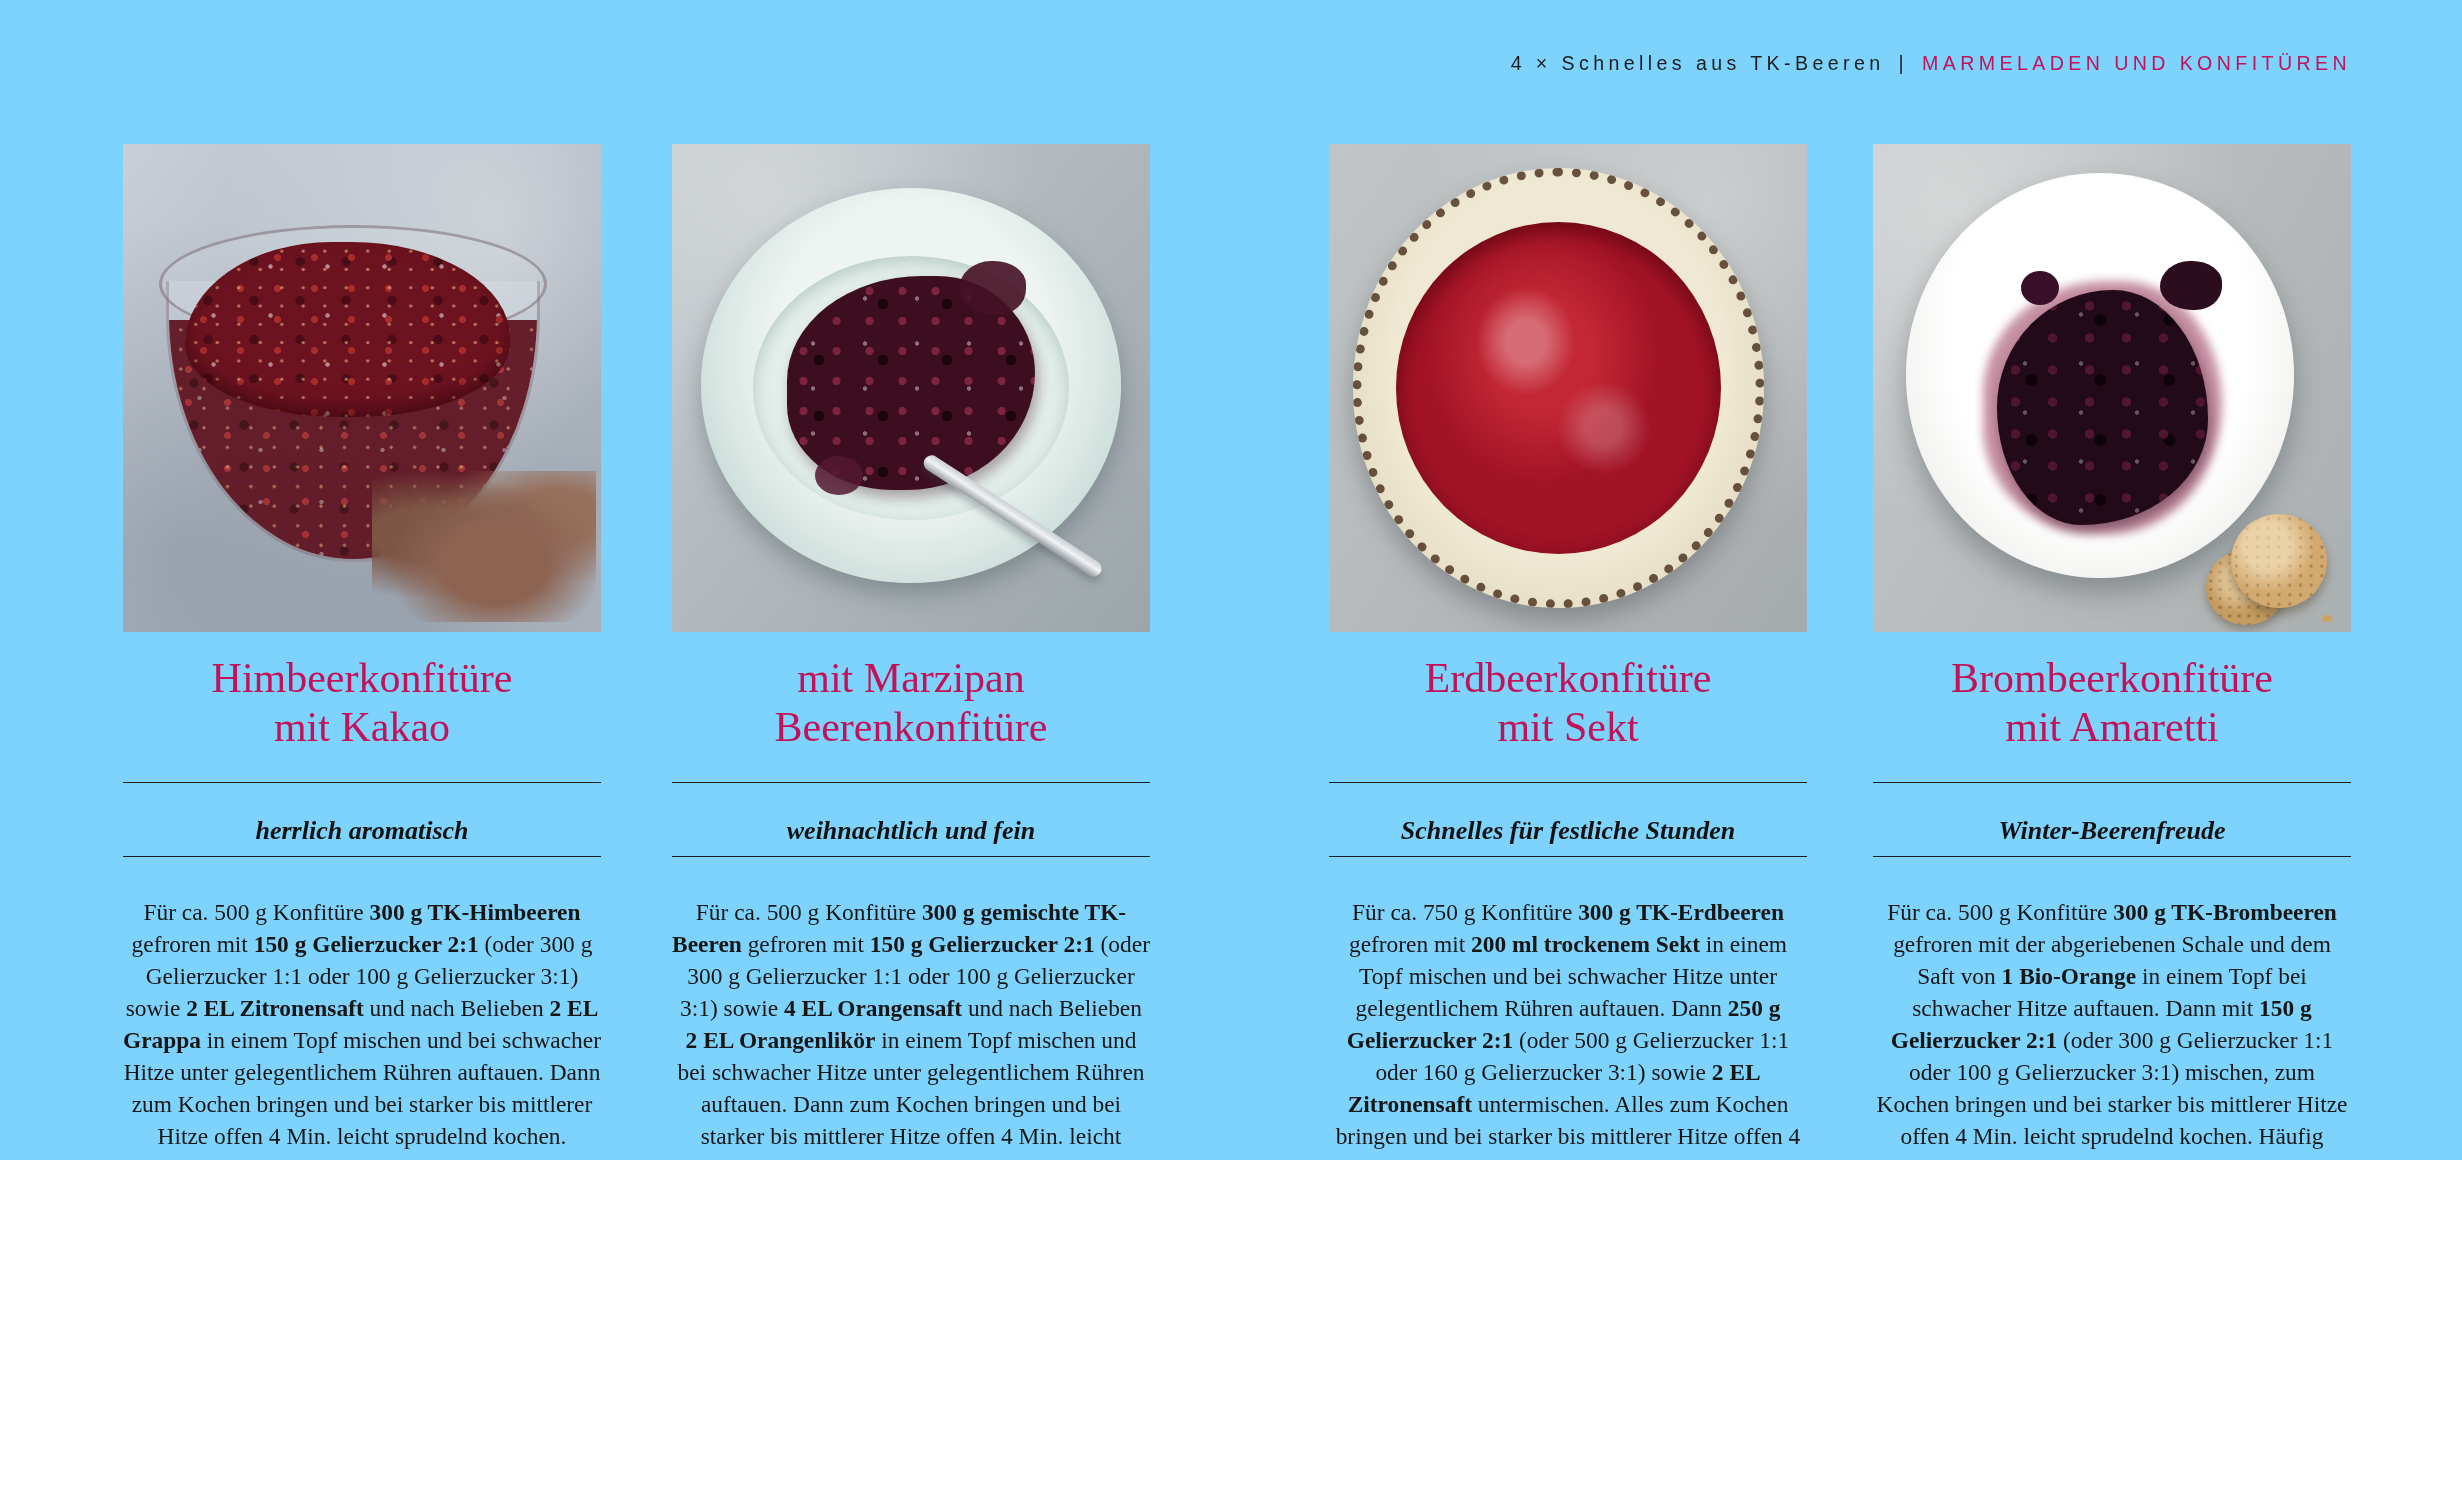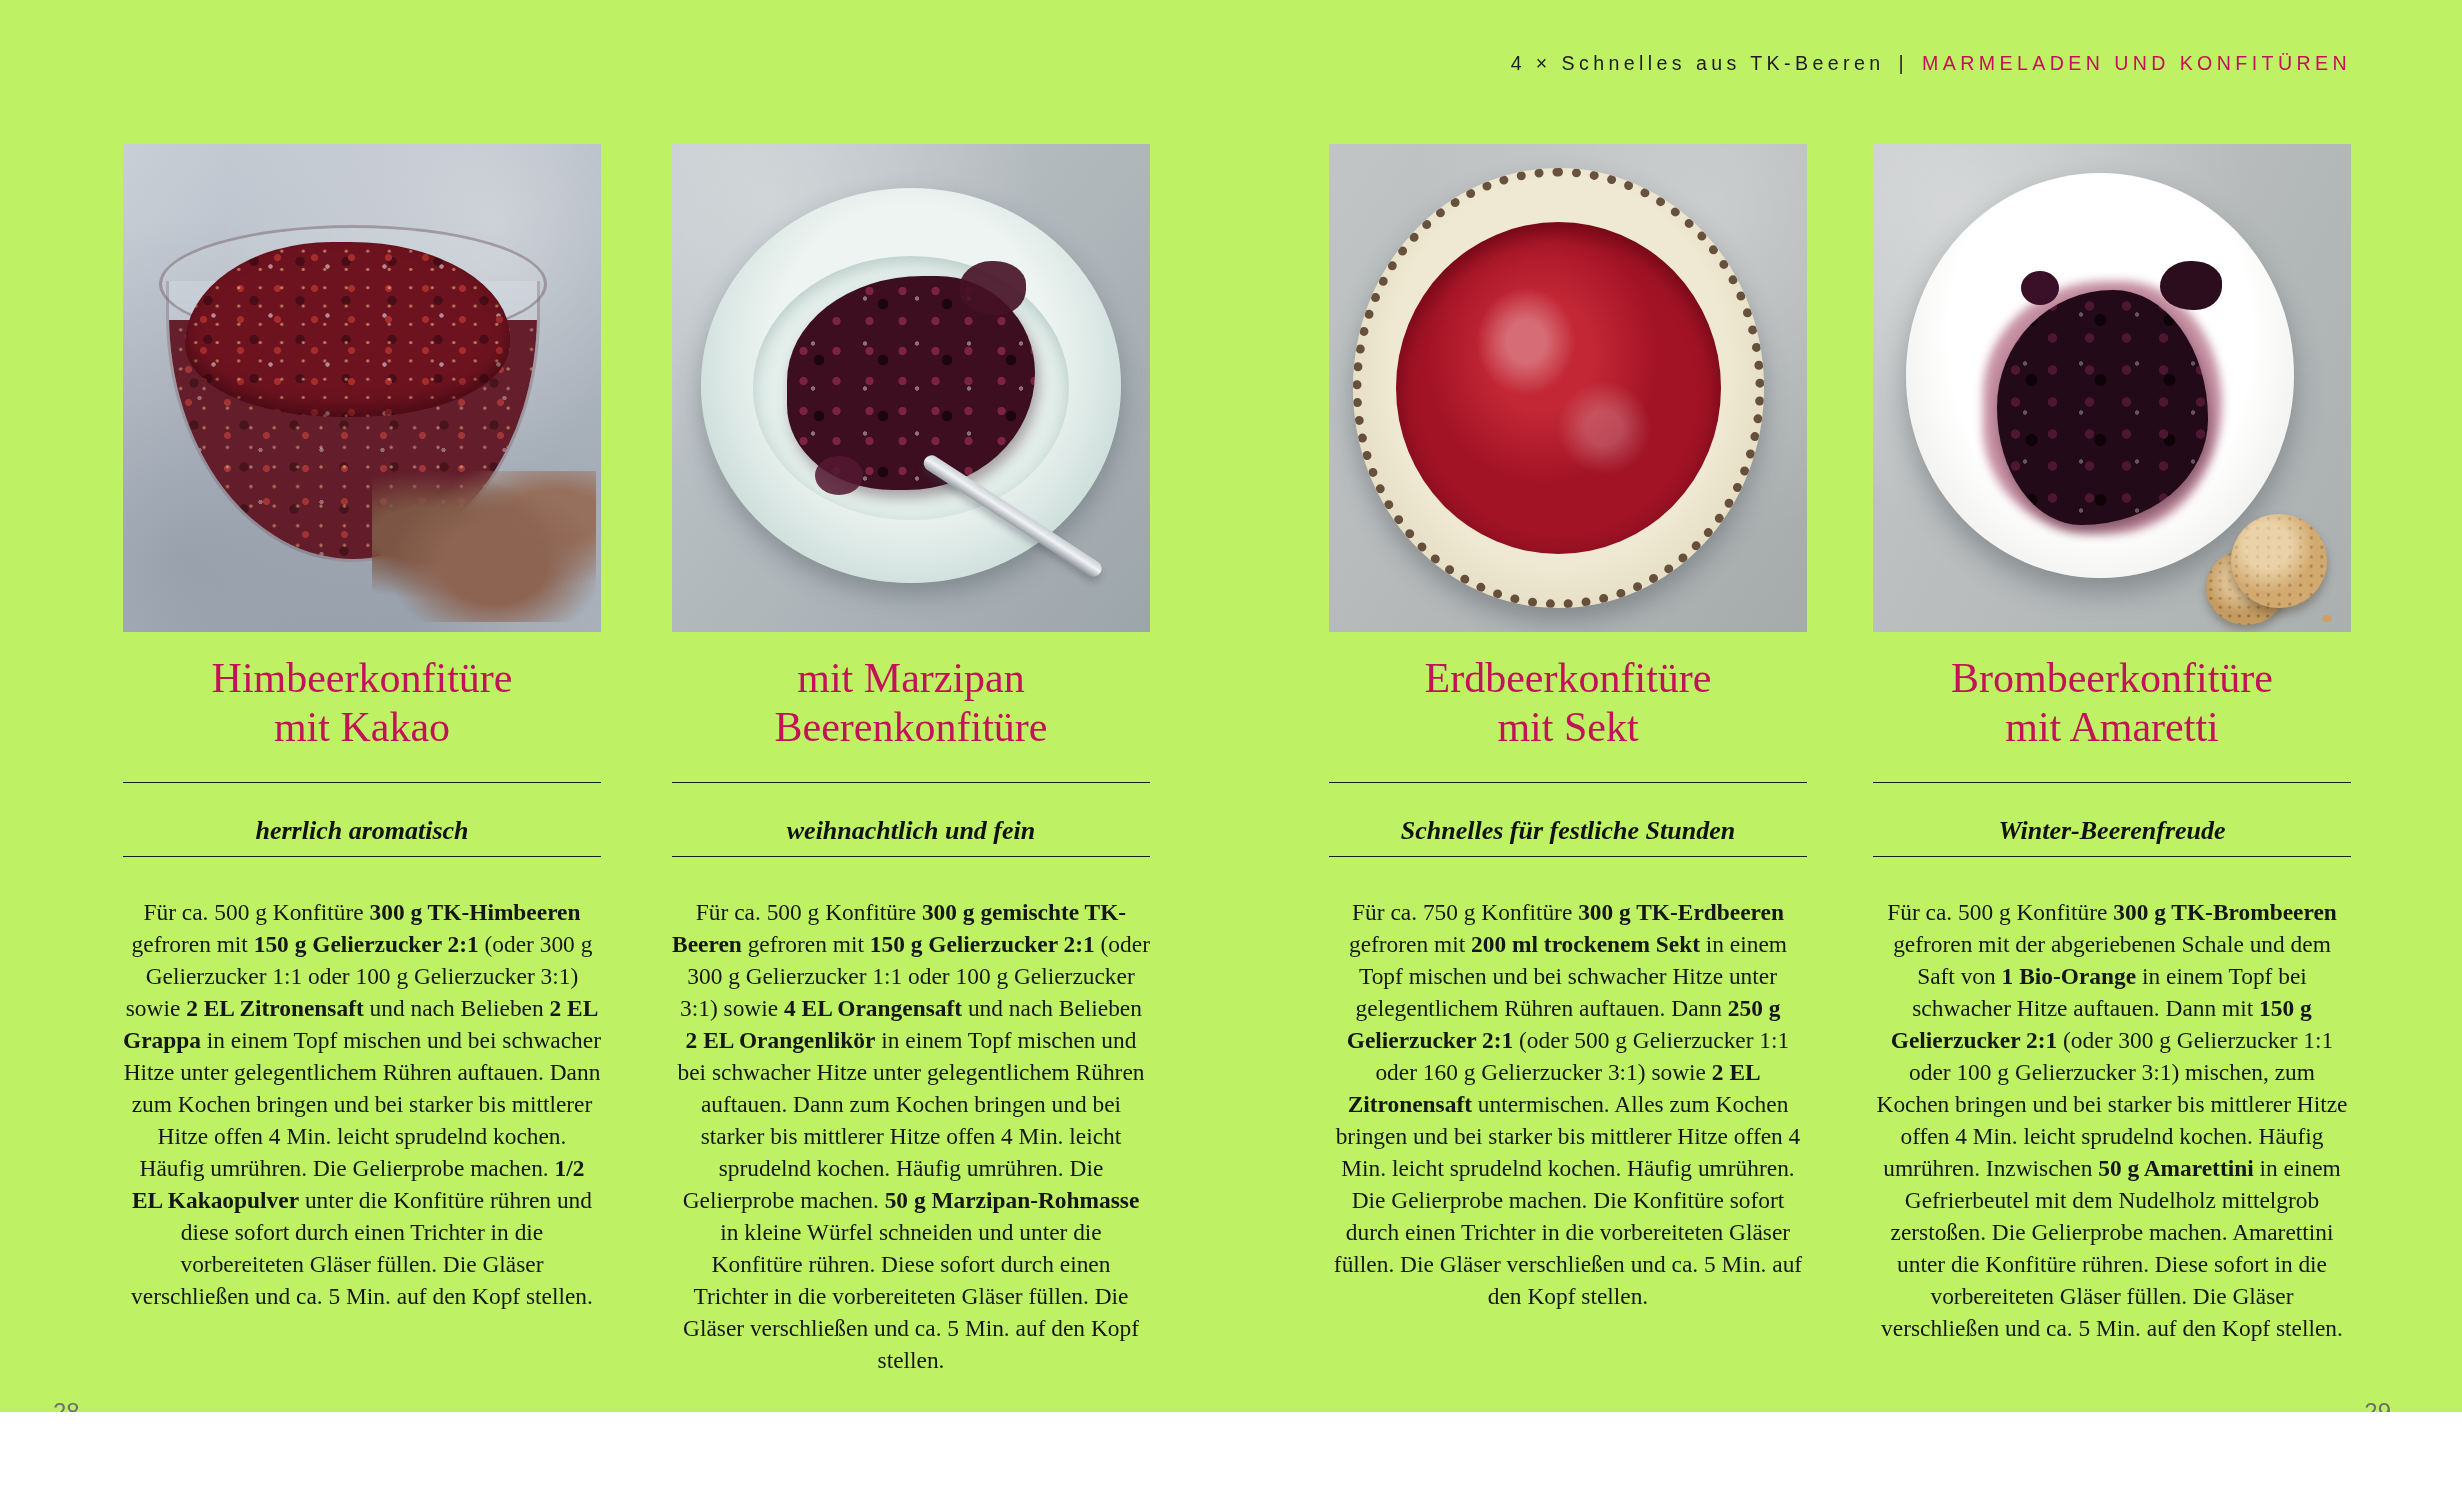--- a/index.html
+++ b/index.html
@@ -1,16 +1,16 @@
 <!DOCTYPE html>
 <html style="--accent: #c21258; --pgnum: #6f6f6f;font-size:10px"><head>
 <meta charset="utf-8">
 <style>
   html,body{margin:0;padding:0;background:#ffffff;}
-  .page{position:relative;width:2462px;height:1412px;background:#bef264;overflow:hidden;
+  .page{position:relative;width:2462px;height:1160px;background:#7dd3fc;overflow:hidden;
         font-family:"Liberation Serif",serif;color:#1b1b1b;}
 
   
   .header{position:absolute;top:52px;right:111px;font-family:"Liberation Sans",sans-serif;
           font-size:19.6px;letter-spacing:4.4px;white-space:nowrap;}
   .header .sep{margin:0 14px;color:#222;font-weight:300;}
   .header .left{color:#1d1d1d;}
   .header .right{color:var(--accent,#c21258);}
 
   

